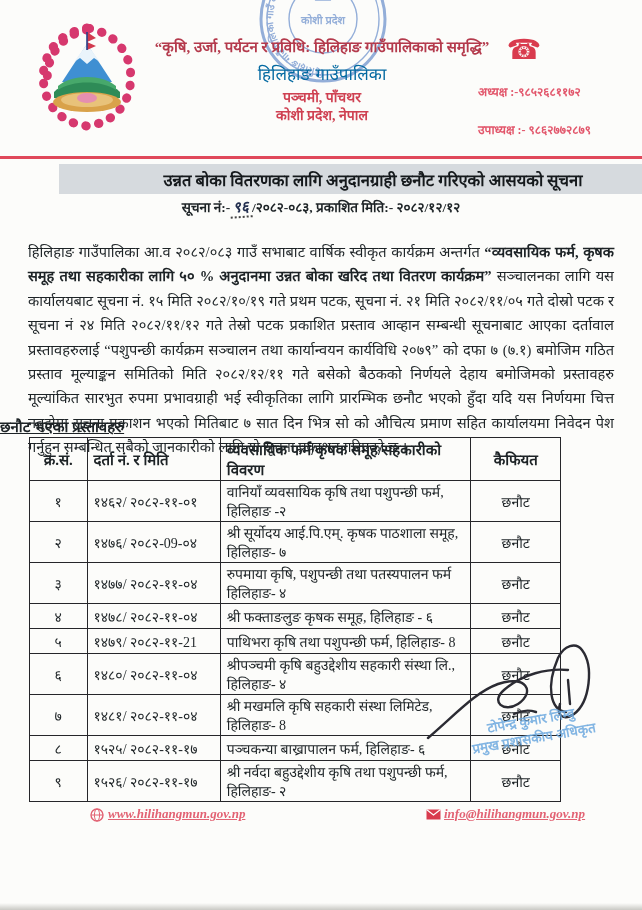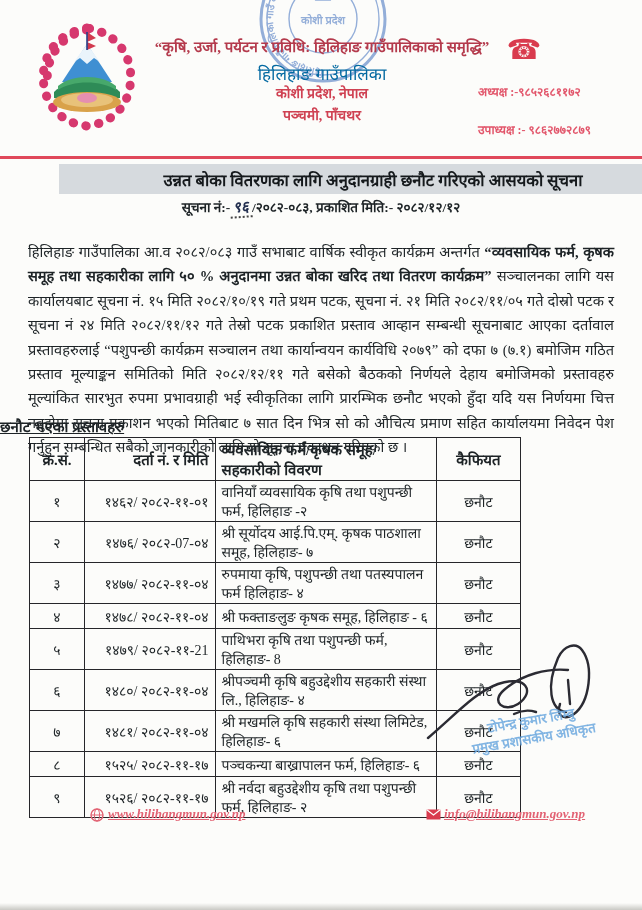--- a/index.html
+++ b/index.html
@@ -33,27 +33,27 @@
   .meta-line{position:absolute;left:0;top:196px;width:642px;text-align:center;
     font-size:13.5px;font-weight:bold;}
   .hand-num{display:inline-block;color:#243050;border-bottom:2px dotted #444;
     transform:rotate(-4deg);font-style:italic;font-size:15px;padding:0 3px;}
   
   .body-para{position:absolute;left:28px;top:224px;width:586px;
     font-size:14.6px;line-height:24.4px;text-align:justify;margin-top:16px;}
   .tbl-heading{position:absolute;left:0;top:416px;width:512px;text-align:left;
     font-size:15px;font-weight:bold;text-decoration:underline;}
   
-  .tbl{position:absolute;left:29px;top:437px;width:492px;border-collapse:collapse;
+  .tbl{position:absolute;left:29px;top:437px;width:532px;border-collapse:collapse;
     font-size:14px;}
   .tbl th,.tbl td{border:1.6px solid #26262a;padding:1px 6px;vertical-align:middle;}
   .tbl th{font-size:15px;font-weight:bold;height:24px;}
   .tbl td{height:22px;}
   .c-sn{width:50px;text-align:center;}
-  .c-reg{width:126px;text-align:right;white-space:nowrap;font-family:Liberation Serif, serif;}
+  .c-reg{width:126px;text-align:left;white-space:nowrap;font-family:Liberation Serif, serif;}
   .c-desc{width:301px;text-align:left;}
   .c-rem{width:88px;text-align:center;}
   
   .sig{position:absolute;left:418px;top:640px;width:205px;height:125px;}
   .sig-stamp{position:absolute;left:440px;top:712px;width:185px;
     transform:rotate(-10deg);color:rgba(108,168,222,.85);
     font-size:13.5px;font-weight:bold;text-align:center;line-height:18px;}
   
   .footer-link{position:absolute;top:806px;font-size:13px;font-style:italic;
     font-weight:bold;color:#e26273;display:flex;align-items:center;gap:3px;}
@@ -94,22 +94,22 @@
         <textPath href="#ringPath">हिलिहाङ गाउँपालिका गाउँ कार्यपालिकाको कार्यालय</textPath>
       </text>
       <text x="67" y="72" font-size="11" fill="#3f6fbe" font-weight="bold" text-anchor="middle">कोशी प्रदेश</text>
       <polygon points="60,48 67,36 74,48" fill="none" stroke="#3f6fbe" stroke-width="1.4"></polygon>
     </svg>
   </div>
 
   <div class="hdr-center">
     <div class="tagline">“कृषि, उर्जा, पर्यटन र प्रविधि: हिलिहाङ गाउँपालिकाको समृद्धि”</div>
     <div class="muni">हिलिहाङ गाउँपालिका</div>
+    <div class="addr">पञ्चमी, पाँचथर</div>
     <div class="addr" style="margin-top:0;">कोशी प्रदेश, नेपाल</div>
-    <div class="addr">पञ्चमी, पाँचथर</div>
   </div>
 
   <div class="contacts">
     <div class="phone-glyph">☎</div>
     <div class="contact-line">अध्यक्ष :-९८५२६८११७२</div>
     <div class="contact-line">उपाध्यक्ष :- ९८६२७७२८७९</div>
     <div class="contact-line">प्र.प्र.अ :- ९८५२६८४४७७</div>
   </div>
 
   <div class="red-rule"></div>
@@ -139,21 +139,21 @@
     </thead>
     <tbody>
         <tr>
           <td class="c-sn">१</td>
           <td class="c-reg">१४६२/ २०८२-११-०१</td>
           <td class="c-desc">वानियाँ व्यवसायिक कृषि तथा पशुपन्छी फर्म,  हिलिहाङ -२</td>
           <td class="c-rem">छनौट</td>
         </tr>
         <tr>
           <td class="c-sn">२</td>
-          <td class="c-reg">१४७६/ २०८२-07-०४</td>
+          <td class="c-reg">१४७६/ २०८२-09-०४</td>
           <td class="c-desc">श्री सूर्योदय आई.पि.एम्. कृषक पाठशाला समूह, हिलिहाङ- ७</td>
           <td class="c-rem">छनौट</td>
         </tr>
         <tr>
           <td class="c-sn">३</td>
           <td class="c-reg">१४७७/ २०८२-११-०४</td>
           <td class="c-desc">रुपमाया कृषि, पशुपन्छी तथा पतस्यपालन फर्म हिलिहाङ- ४</td>
           <td class="c-rem">छनौट</td>
         </tr>
         <tr>
@@ -170,21 +170,21 @@
         </tr>
         <tr>
           <td class="c-sn">६</td>
           <td class="c-reg">१४८०/ २०८२-११-०४</td>
           <td class="c-desc">श्रीपञ्चमी कृषि बहुउद्देशीय सहकारी संस्था लि.,  हिलिहाङ- ४</td>
           <td class="c-rem">छनौट</td>
         </tr>
         <tr>
           <td class="c-sn">७</td>
           <td class="c-reg">१४८१/ २०८२-११-०४</td>
-          <td class="c-desc">श्री मखमलि कृषि सहकारी संस्था लिमिटेड,  हिलिहाङ- ६</td>
+          <td class="c-desc">श्री मखमलि कृषि सहकारी संस्था लिमिटेड,  हिलिहाङ- 8</td>
           <td class="c-rem">छनौट</td>
         </tr>
         <tr>
           <td class="c-sn">८</td>
           <td class="c-reg">१५२५/ २०८२-११-१७</td>
           <td class="c-desc">पञ्चकन्या बाख्रापालन फर्म,  हिलिहाङ- ६</td>
           <td class="c-rem">छनौट</td>
         </tr>
         <tr>
           <td class="c-sn">९</td>

